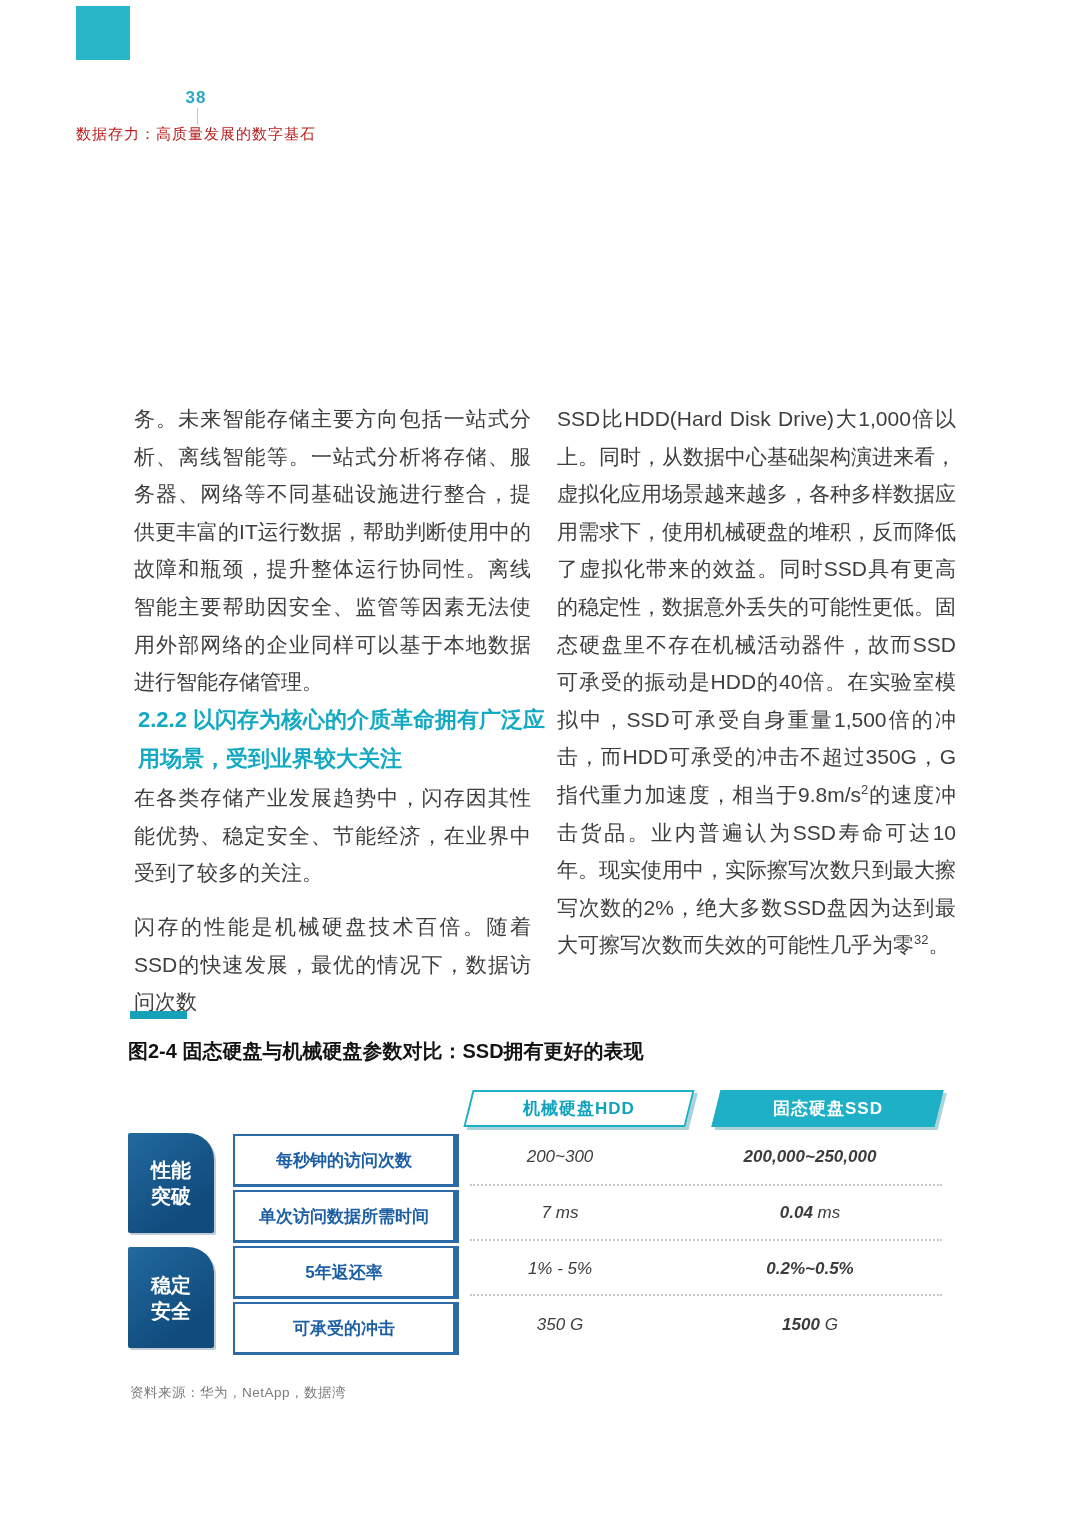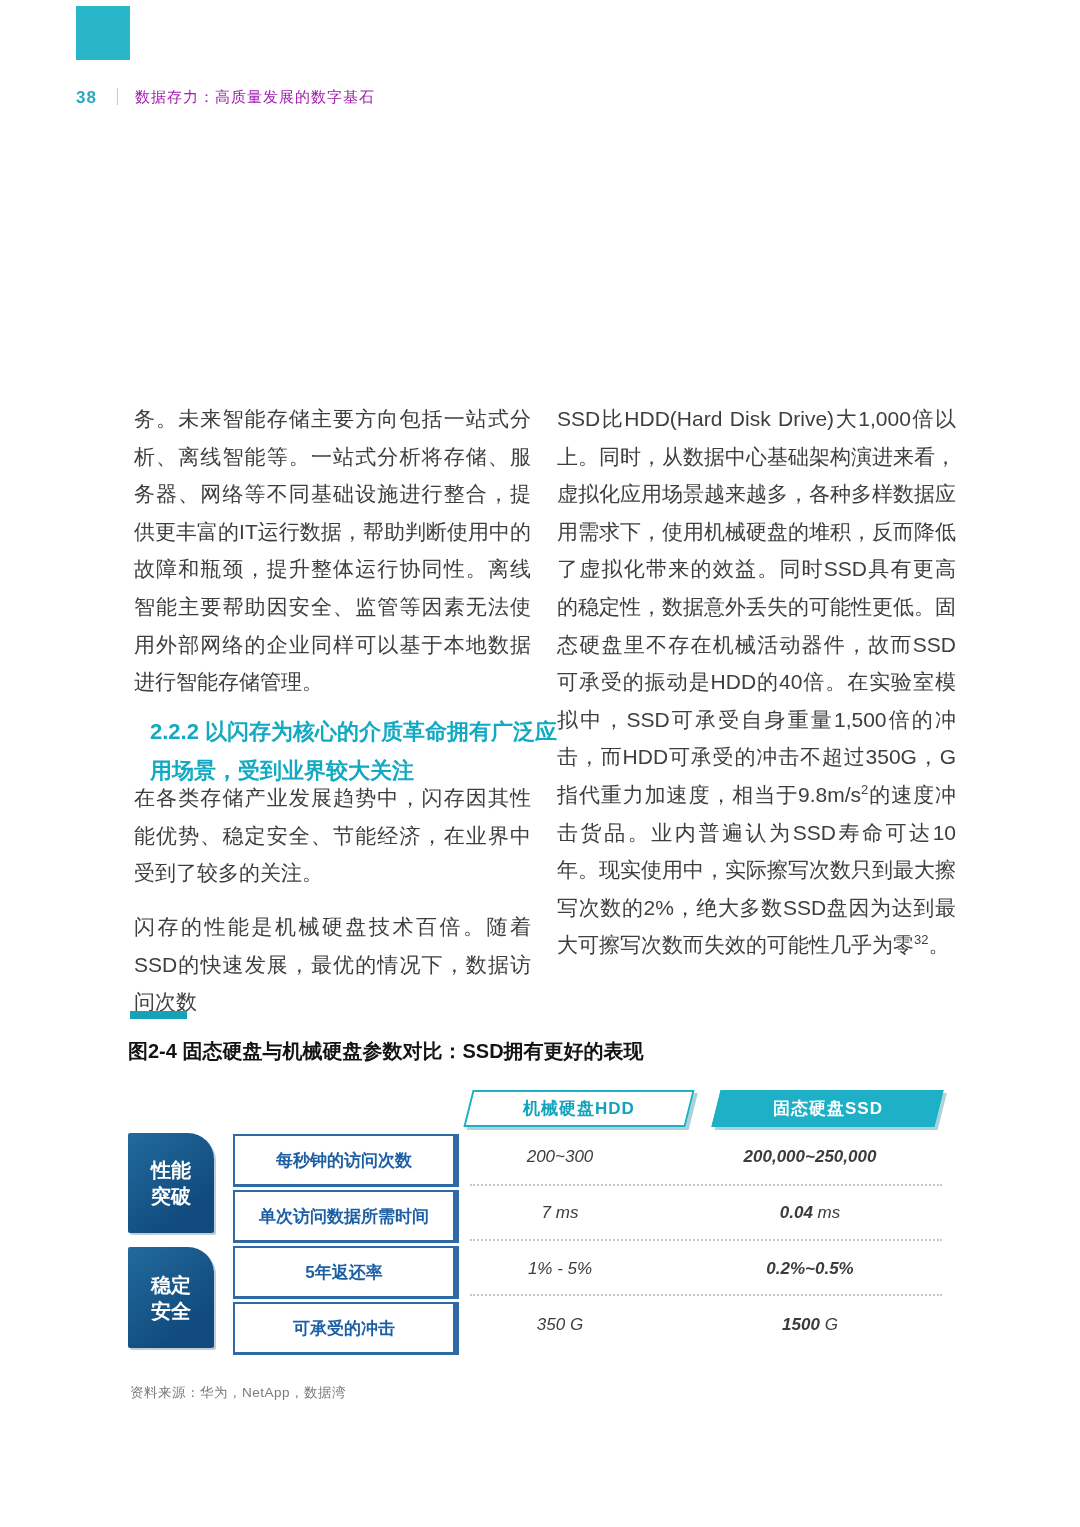--- a/index.html
+++ b/index.html
@@ -3,30 +3,30 @@
 <meta charset="utf-8">
 <style>
   html,body{margin:0;padding:0;background:#ffffff;}
   .page{
     position:relative;width:1080px;height:1527px;background:#ffffff;overflow:hidden;
     font-family:"Liberation Sans","DejaVu Sans",sans-serif;color:#3e3e3e;
   }
   
   .corner-mark{position:absolute;left:76px;top:6px;width:54px;height:54px;background:#2ab6c9;}
   
-  .hdr{position:absolute;left:76px;top:88px;display:flex;}
+  .hdr{position:absolute;left:76px;top:88px;display:flex;align-items:center;flex-direction:column;}
   .hdr .pageno{color:#2aa9c4;font-weight:bold;font-size:17px;letter-spacing:1px;}
   .hdr .hdr-div{display:inline-block;width:1px;height:17px;background:#c9c9c9;margin:0 17px 0 20px;}
-  .hdr .hdr-title{color:#a21caf;font-size:15px;letter-spacing:1px;}
+  .hdr .hdr-title{color:#b91c1c;font-size:15px;letter-spacing:1px;}
   
   .para{position:absolute;font-size:21px;line-height:37.6px;text-align:justify;margin:0;}
   .col-l{left:134px;width:397px;}
   .col-r{left:557px;width:399px;}
   .p1{top:400px;}
-  .sec-head{position:absolute;left:134px;width:410px;top:696px;margin:16px;
+  .sec-head{position:absolute;left:134px;width:410px;top:696px;margin:4px;
     color:#12a9c2;font-size:22px;line-height:39px;font-weight:bold;text-align:left;}
   .p2{top:779px;}
   .p3{top:908px;}
   .pr1{top:400px;}
   sup{font-size:13px;vertical-align:super;line-height:0;}
   
   .fig-marker{position:absolute;left:130px;top:1011px;width:57px;height:8px;background:#15a2b8;}
   .fig-caption{position:absolute;left:128px;top:1038px;font-size:20px;font-weight:bold;color:#141414;}
   
   .badge{position:absolute;top:1090px;height:33px;transform:skewX(-14deg);

